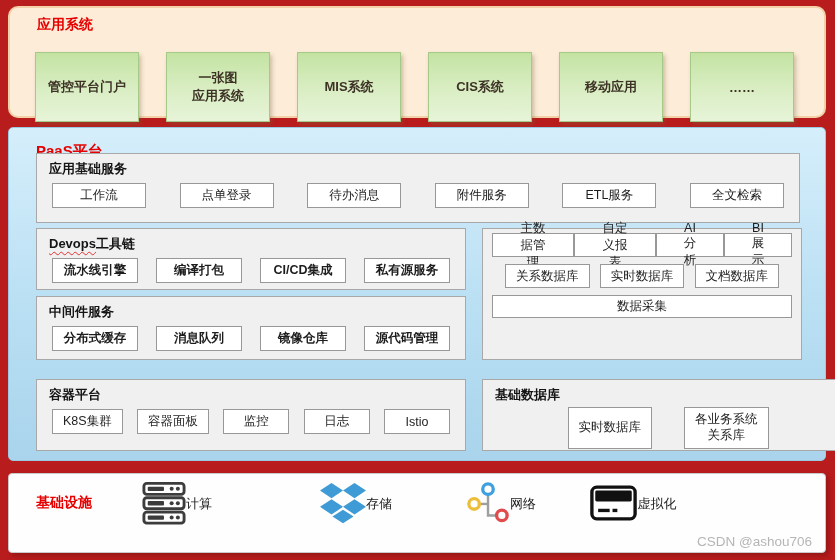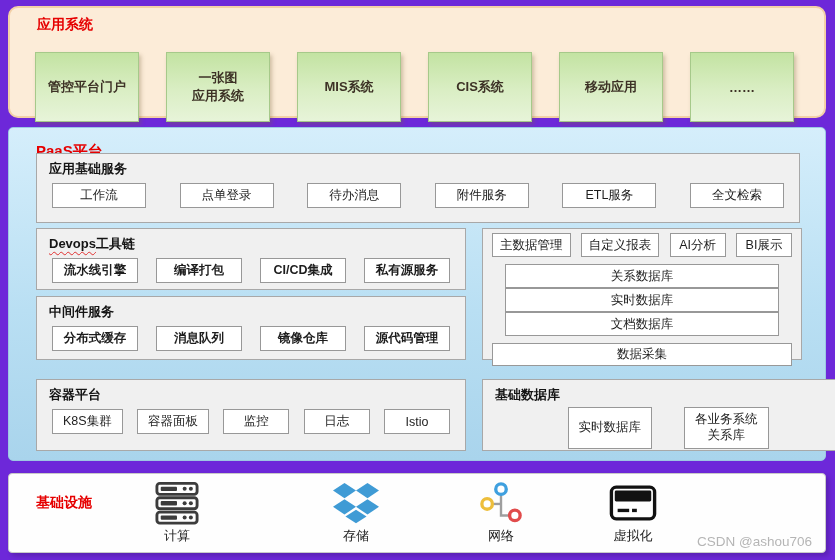--- a/index.html
+++ b/index.html
@@ -1,18 +1,18 @@
 <!DOCTYPE html>
 <html><head>
 <meta charset="utf-8">
 <style>
   * { margin:0; padding:0; box-sizing:border-box; }
   html,body { width:835px; height:560px; background:#ffffff; overflow:hidden;
               font-family:"Liberation Sans","DejaVu Sans",sans-serif; }
-  .stage { position:relative; width:835px; height:560px; background:#6d28d9; }
+  .stage { position:relative; width:835px; height:560px; background:#b91c1c; }
 
   
   .app-section { position:absolute; left:8px; top:6px; width:818px; height:112px;
     background:#fcecd8; border:2px solid #f3d0a7; border-radius:10px; }
   .app-title { position:absolute; left:27px; top:8px; font-size:14px; font-weight:bold; color:#e60000; }
   .app-boxes { position:absolute; left:0; top:30px; width:100%; padding:14px 30px 0 25px;
     display:flex; justify-content:space-between; }
   .app-box { width:104px; height:70px; display:flex; align-items:center; justify-content:center;
     text-align:center; font-size:13px; font-weight:bold; color:#3d3226; white-space:pre-line;
     background:linear-gradient(180deg,#c3e3a2 0%,#daeec4 55%,#e7f4d9 100%);
@@ -33,35 +33,35 @@
   #p-app   { left:27px;  top:25px;  width:764px; height:70px; }
   #p-devops{ left:27px;  top:100px; width:430px; height:62px; }
   #p-mw    { left:27px;  top:168px; width:430px; height:64px; }
   #p-cont  { left:27px;  top:251px; width:430px; height:72px; }
   #p-dc    { left:473px; top:100px; width:320px; height:132px; }
   #p-base  { left:473px; top:251px; width:372px; height:72px; }
   #p-app .chip { min-width:94px; }
   #p-devops .chip, #p-mw .chip { min-width:86px;font-weight:bold; }
   #p-cont .chip { min-width:66px; }
   #p-dc .row1 { margin:4px 9px 0 9px; }
-  #p-dc .row1 .chip { min-width:56px; padding:0 7px; height:24px; }
-  #p-dc .row2 { margin:7px 22px 0 22px;flex-direction:column; }
+  #p-dc .row1 .chip { min-width:56px; padding:0 23px; height:24px; }
+  #p-dc .row2 { margin:7px 22px 0 22px; }
   #p-dc .row2 .chip { min-width:82px; height:24px; }
   #p-dc .row3 { margin:7px 9px 11px 9px; }
   #p-dc .row3 .chip { width:100%; height:23px; }
   #p-base .chip-row { margin-top:3px; justify-content:center; gap:32px; }
   #p-base .chip { height:42px; min-width:84px; line-height:1.25; }
 
   
   .infra-section { position:absolute; left:8px; top:473px; width:818px; height:80px;
     background:#fefefe; border:1px solid #c9c9c9; border-radius:4px;
     box-shadow:3px 3px 5px rgba(0,0,0,.18); }
   .infra-title { position:absolute; left:27px; top:20px; font-size:14px; font-weight:bold; color:#e60000; }
   .infra-item { position:absolute; top:7px; transform:translateX(-50%);
-    display:flex; flex-direction:column; align-items:center; }
+    display:flex; flex-direction:row; align-items:center; }
   .infra-item .ico { height:44px; display:flex; align-items:center; justify-content:center; }
   .infra-label { margin-top:2px; font-size:13px; color:#222; }
 
   .watermark { position:absolute; left:697px; top:534px; font-size:13.5px; color:#b5b5b5; }
 </style>
 </head>
 <body>
 
 <div class="stage">
 

